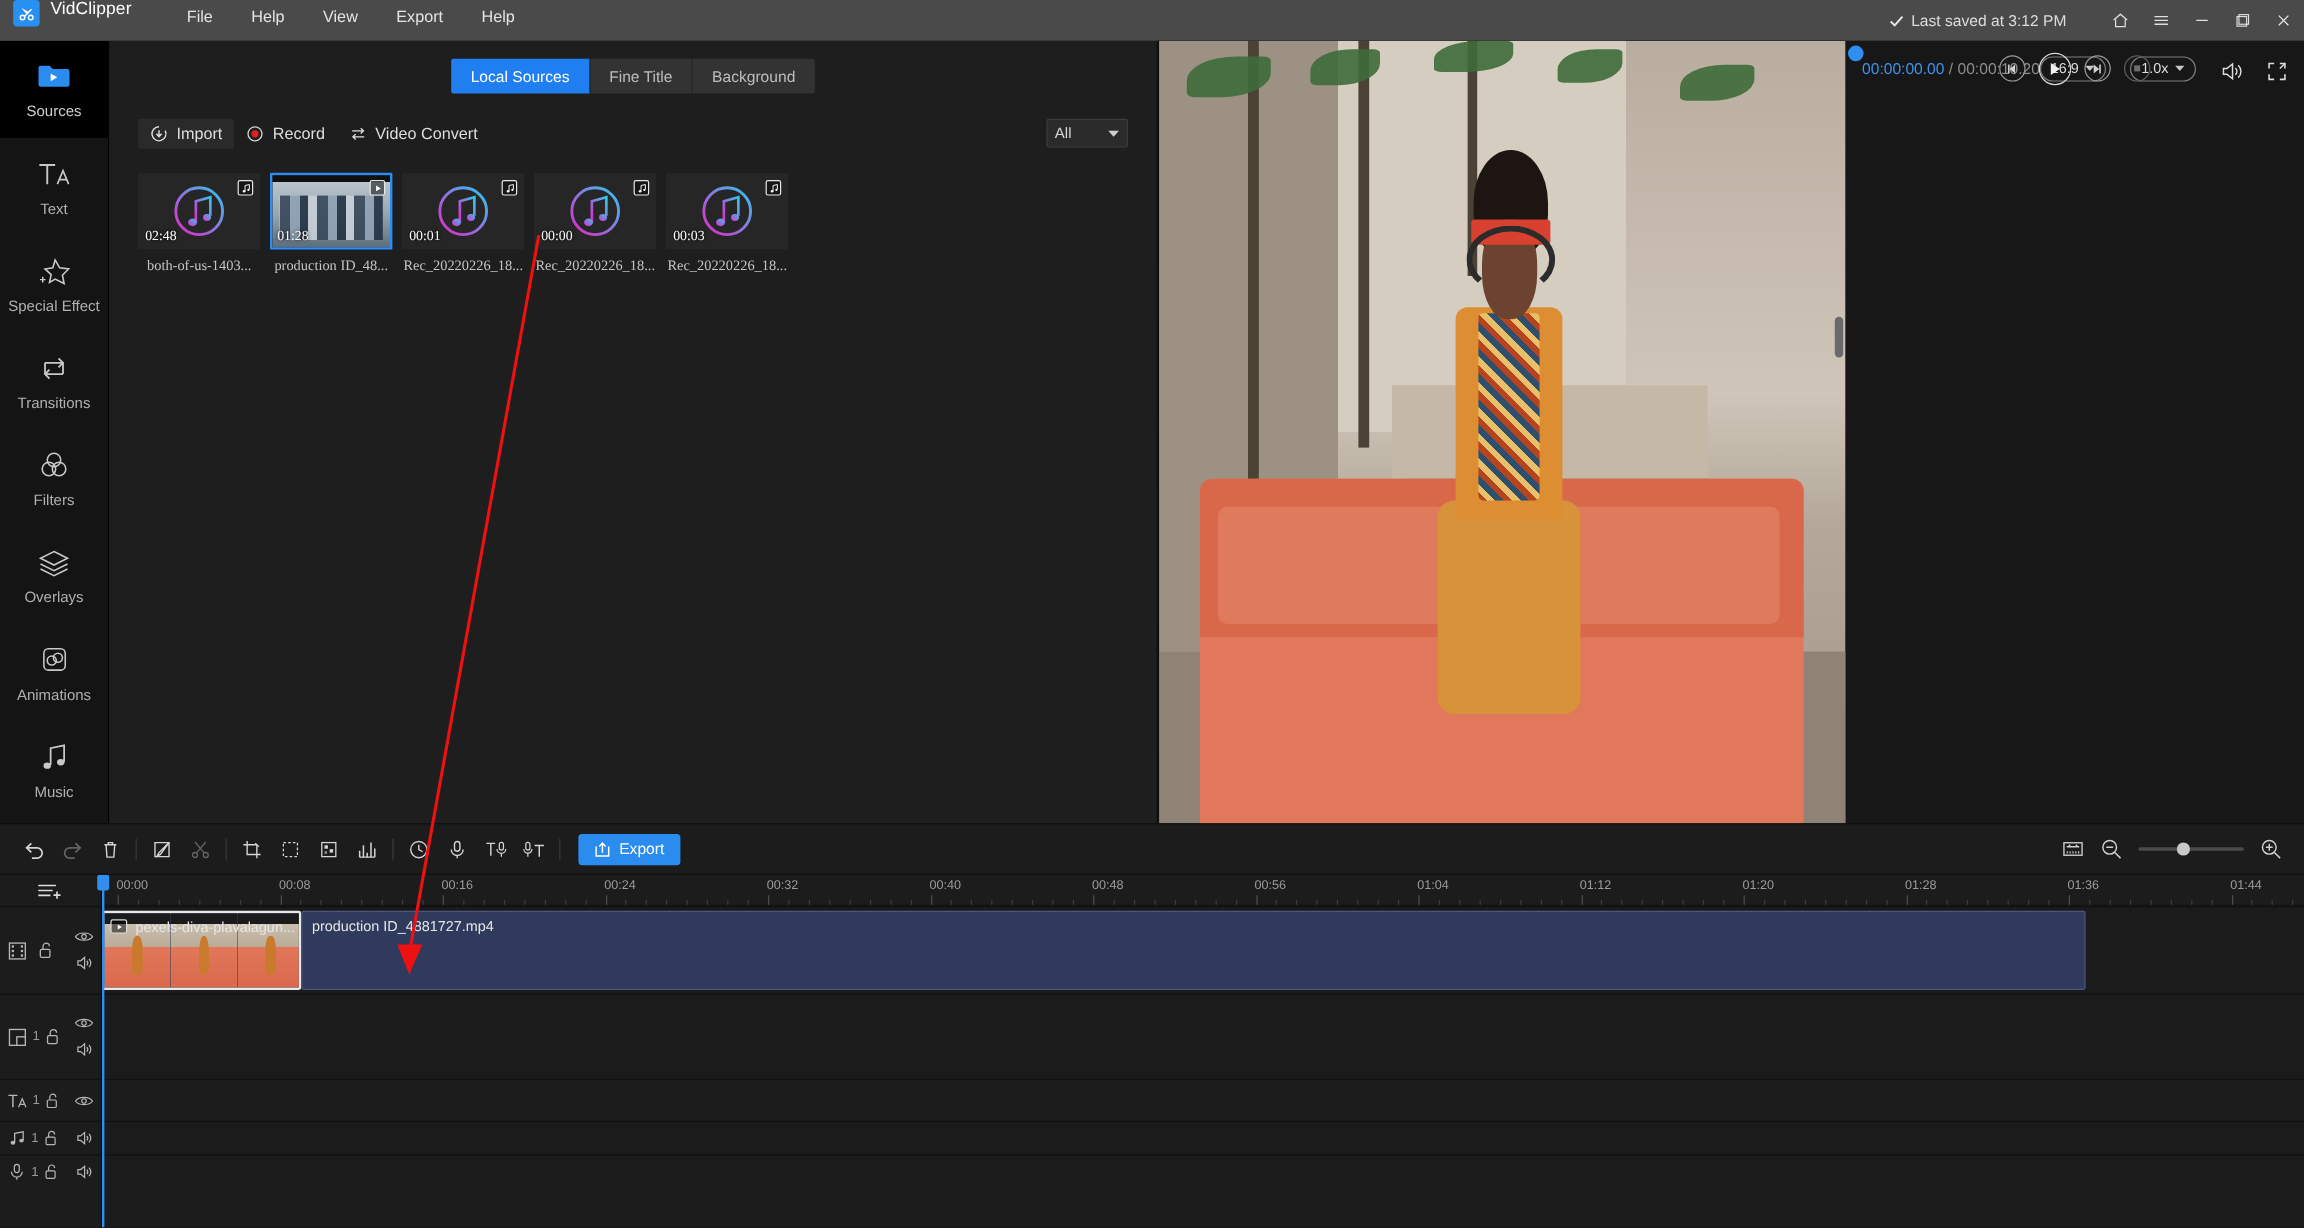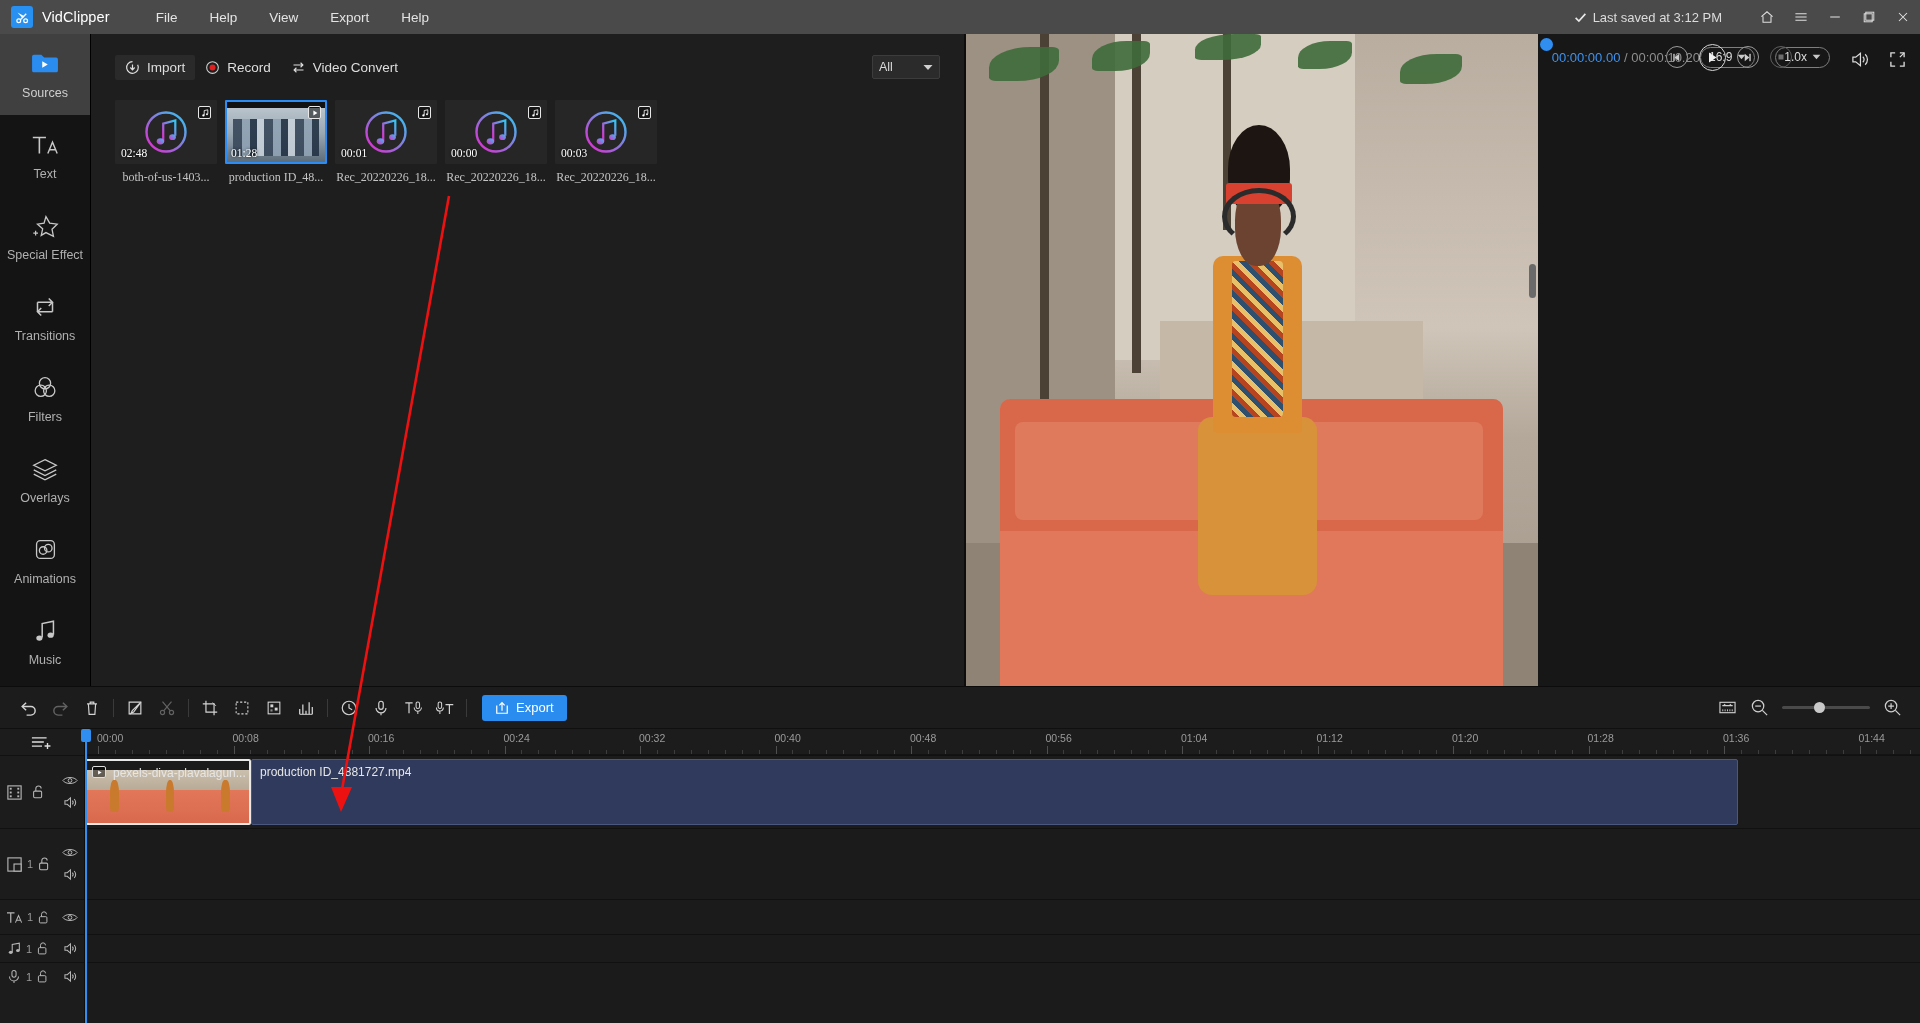--- a/index.html
+++ b/index.html
@@ -7,21 +7,21 @@
     width: 1920px; height: 1023px;
     background: #1a1a1a;
     font-family: "Liberation Sans", sans-serif;
     color: #d8d8d8;
     overflow: hidden;
   }
   #app { position: relative; width: 1920px; height: 1023px; display: flex; flex-direction: column; }
 
   
   .titlebar {
-    height: 34px; background: #4a4a4a; display: flex; align-items: center;
+    height: 34px; background: #4a4a4a; display: flex; 
     flex: 0 0 34px; position: relative;
   }
   .logo-box {
     width: 22px; height: 22px; margin-left: 11px; margin-right: 9px;
     background: #2890f0; border-radius: 3px;
     display: flex; align-items: center; justify-content: center;
   }
   .app-name { font-size: 14.5px; color: #ffffff; margin-right: 30px; letter-spacing: .1px; }
   .menu-item {
     font-size: 13.5px; color: #e4e4e4; padding: 6px 16px; cursor: default;
@@ -39,21 +39,21 @@
   
   .leftnav {
     width: 91px; flex: 0 0 91px; background: #141414;
     display: flex; flex-direction: column; align-items: stretch;
     border-right: 1px solid #000;
   }
   .nav-item {
     height: 81px; display: flex; flex-direction: column; align-items: center;
     justify-content: center; gap: 7px; cursor: default; color: #b9b9b9;
   }
-  .nav-item.active { background: #404040; }
+  .nav-item.active { background: #000000; }
   .nav-item.active .nav-label { color: #cfcfcf; }
   .nav-label { font-size: 12.5px; color: #b0b0b0; }
   .nav-ico { height: 30px; display: flex; align-items: center; justify-content: center; }
 
   
   .mediapanel {
     width: 875px; flex: 0 0 875px; background: #1e1e1e; position: relative;
     border-right: 2px solid #0d0d0d;
     display: flex; flex-direction: column;
   }
@@ -345,20 +345,25 @@
               <ellipse cx="10" cy="20.5" rx="3.3" ry="2.8" fill="#c8c8c8"></ellipse>
               <ellipse cx="22" cy="17.5" rx="3.3" ry="2.8" fill="#c8c8c8"></ellipse>
             </svg>
         </span>
         <span class="nav-label">Music</span>
       </div>
     </div>
 
     <div class="mediapanel">
 
+      <div class="tabs">
+        <div class="tab active">Local Sources</div>
+        <div class="tab">Fine Title</div>
+        <div class="tab">Background</div>
+      </div>
 
       <div class="toolrow">
         <div class="tool-btn hl">
           <span>
             <svg width="15" height="15" viewBox="0 0 18 18">
                 <path d="M9 2 a7 7 0 1 0 6.2 3.8" stroke="#e0e0e0" stroke-width="1.4" fill="none"></path>
                 <path d="M9 5.5 V11.5 M6.4 9 L9 11.8 L11.6 9" stroke="#e0e0e0" stroke-width="1.4" fill="none"></path>
               </svg>
           </span>
           <span>Import</span>

